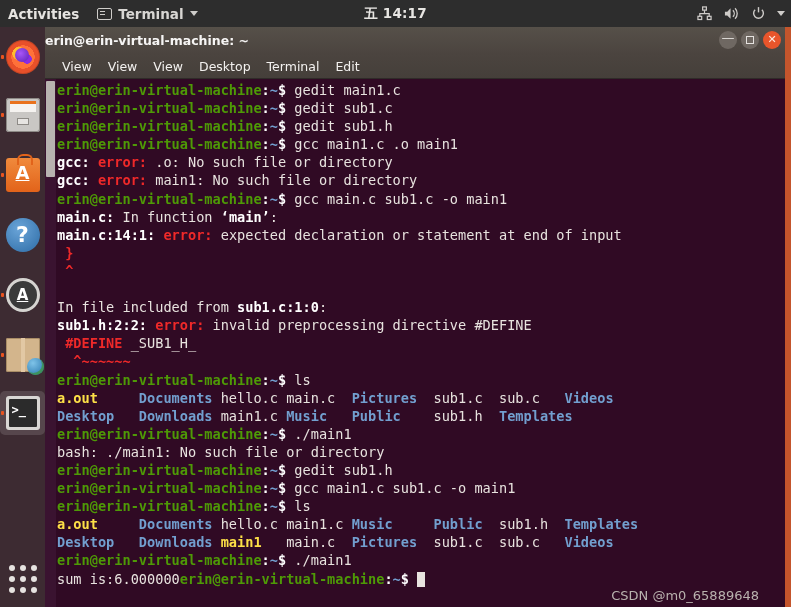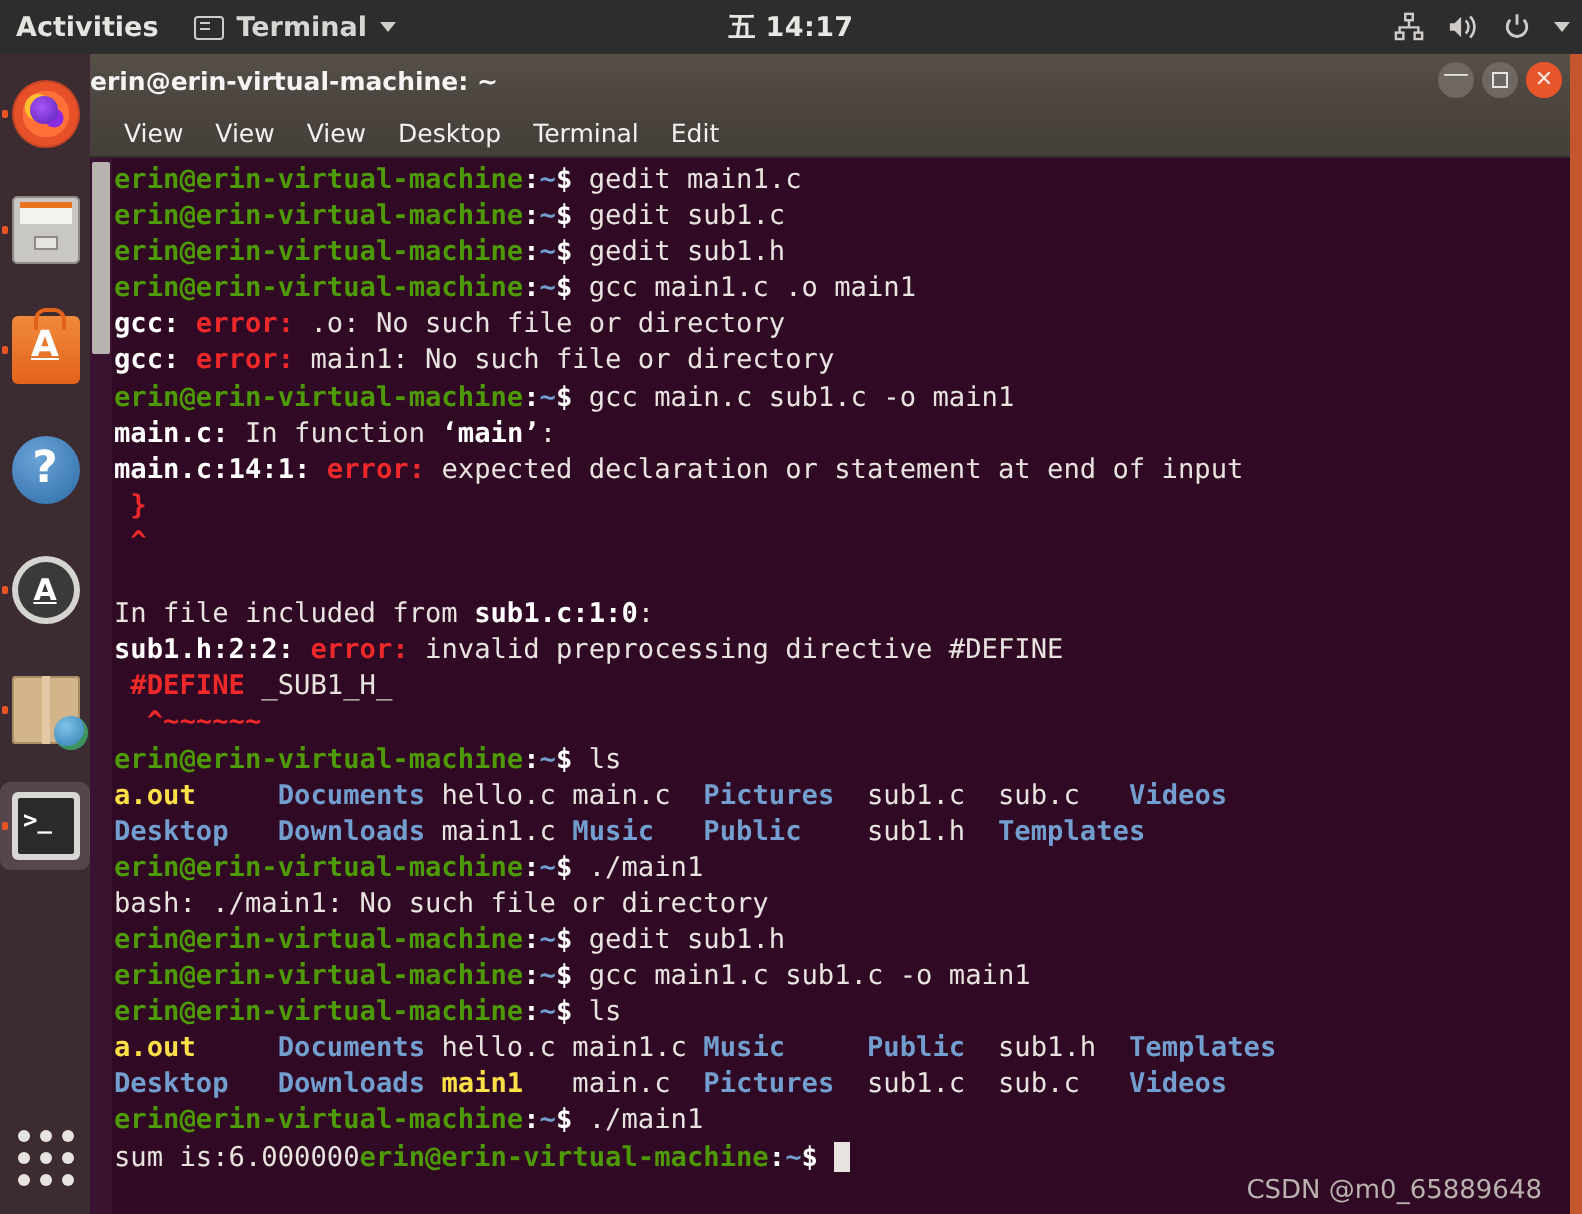--- a/index.html
+++ b/index.html
@@ -275,21 +275,21 @@
   .wb { color: #ffffff; font-weight: bold; }
   .r  { color: #ef2929; font-weight: bold; }
   .cursor {
     display: inline-block;
     width: 8px; height: 15px;
     background: #e8e3df;
     vertical-align: -3px;
   }
 
   #watermark {
-    position: absolute; right: 14px; bottom: 4px;
+    position: absolute; right: 26px; bottom: 4px;
     color: #b9b2ae; font-size: 13px;
     font-family: "DejaVu Sans", sans-serif;
   }
 </style>
 </head>
 <body>
 
 <div id="screen">
 
   <div id="topbar">

